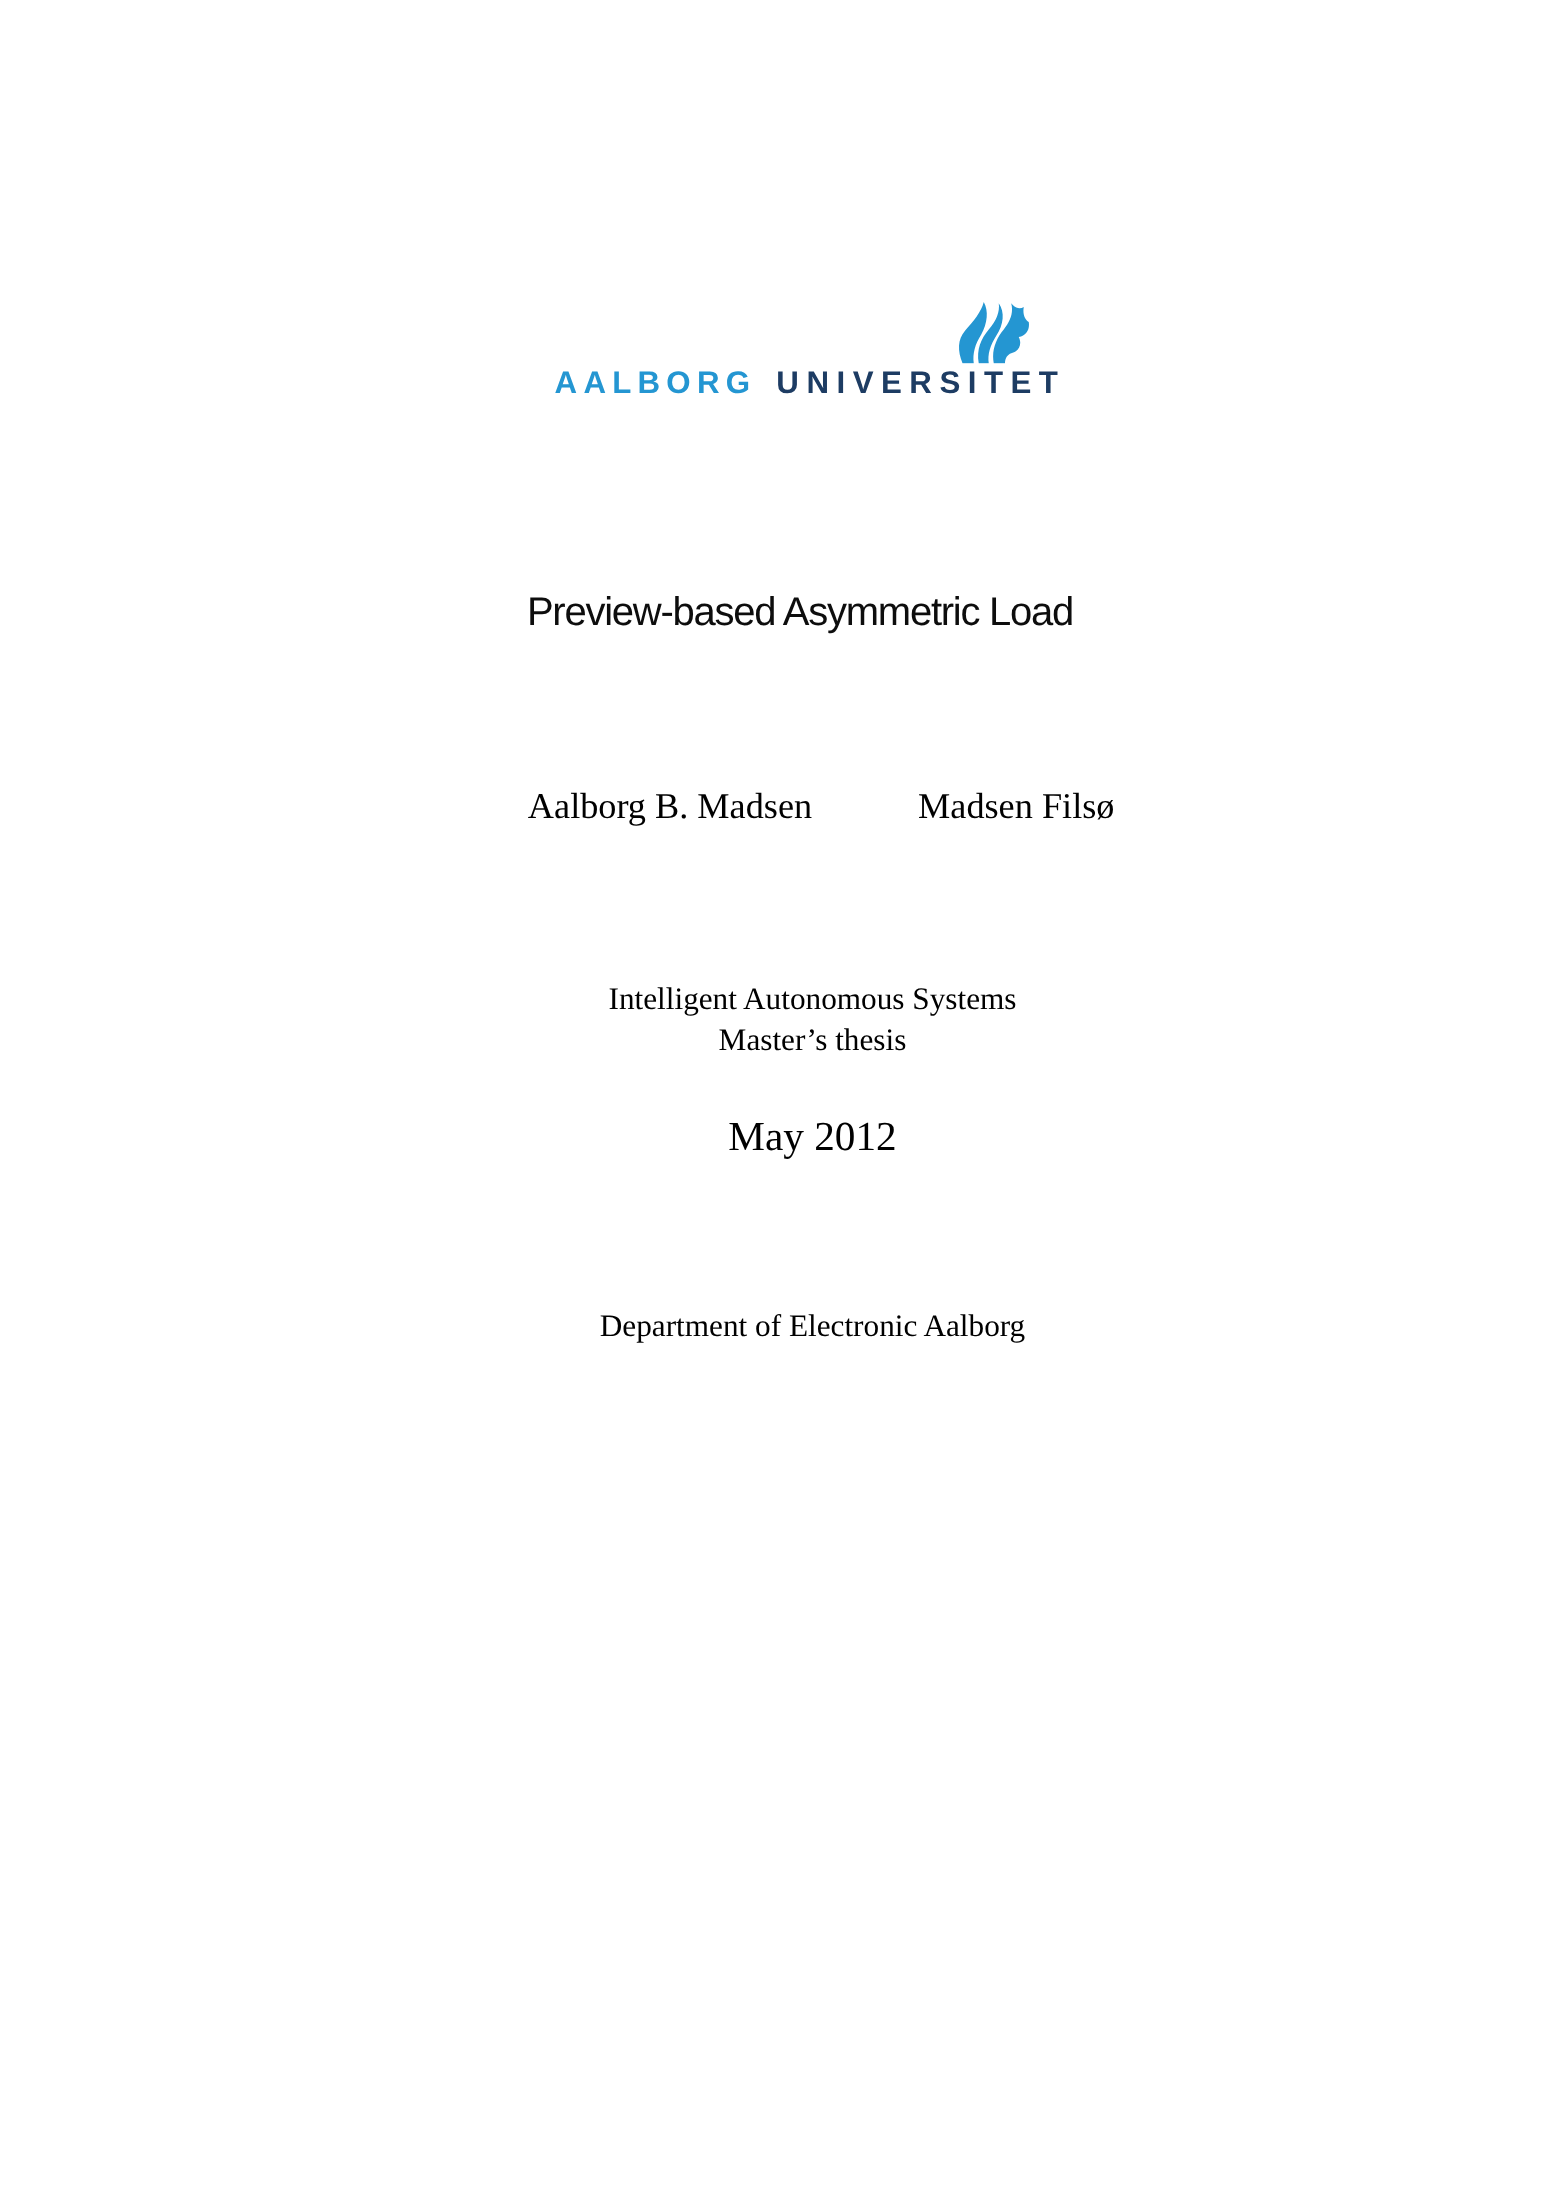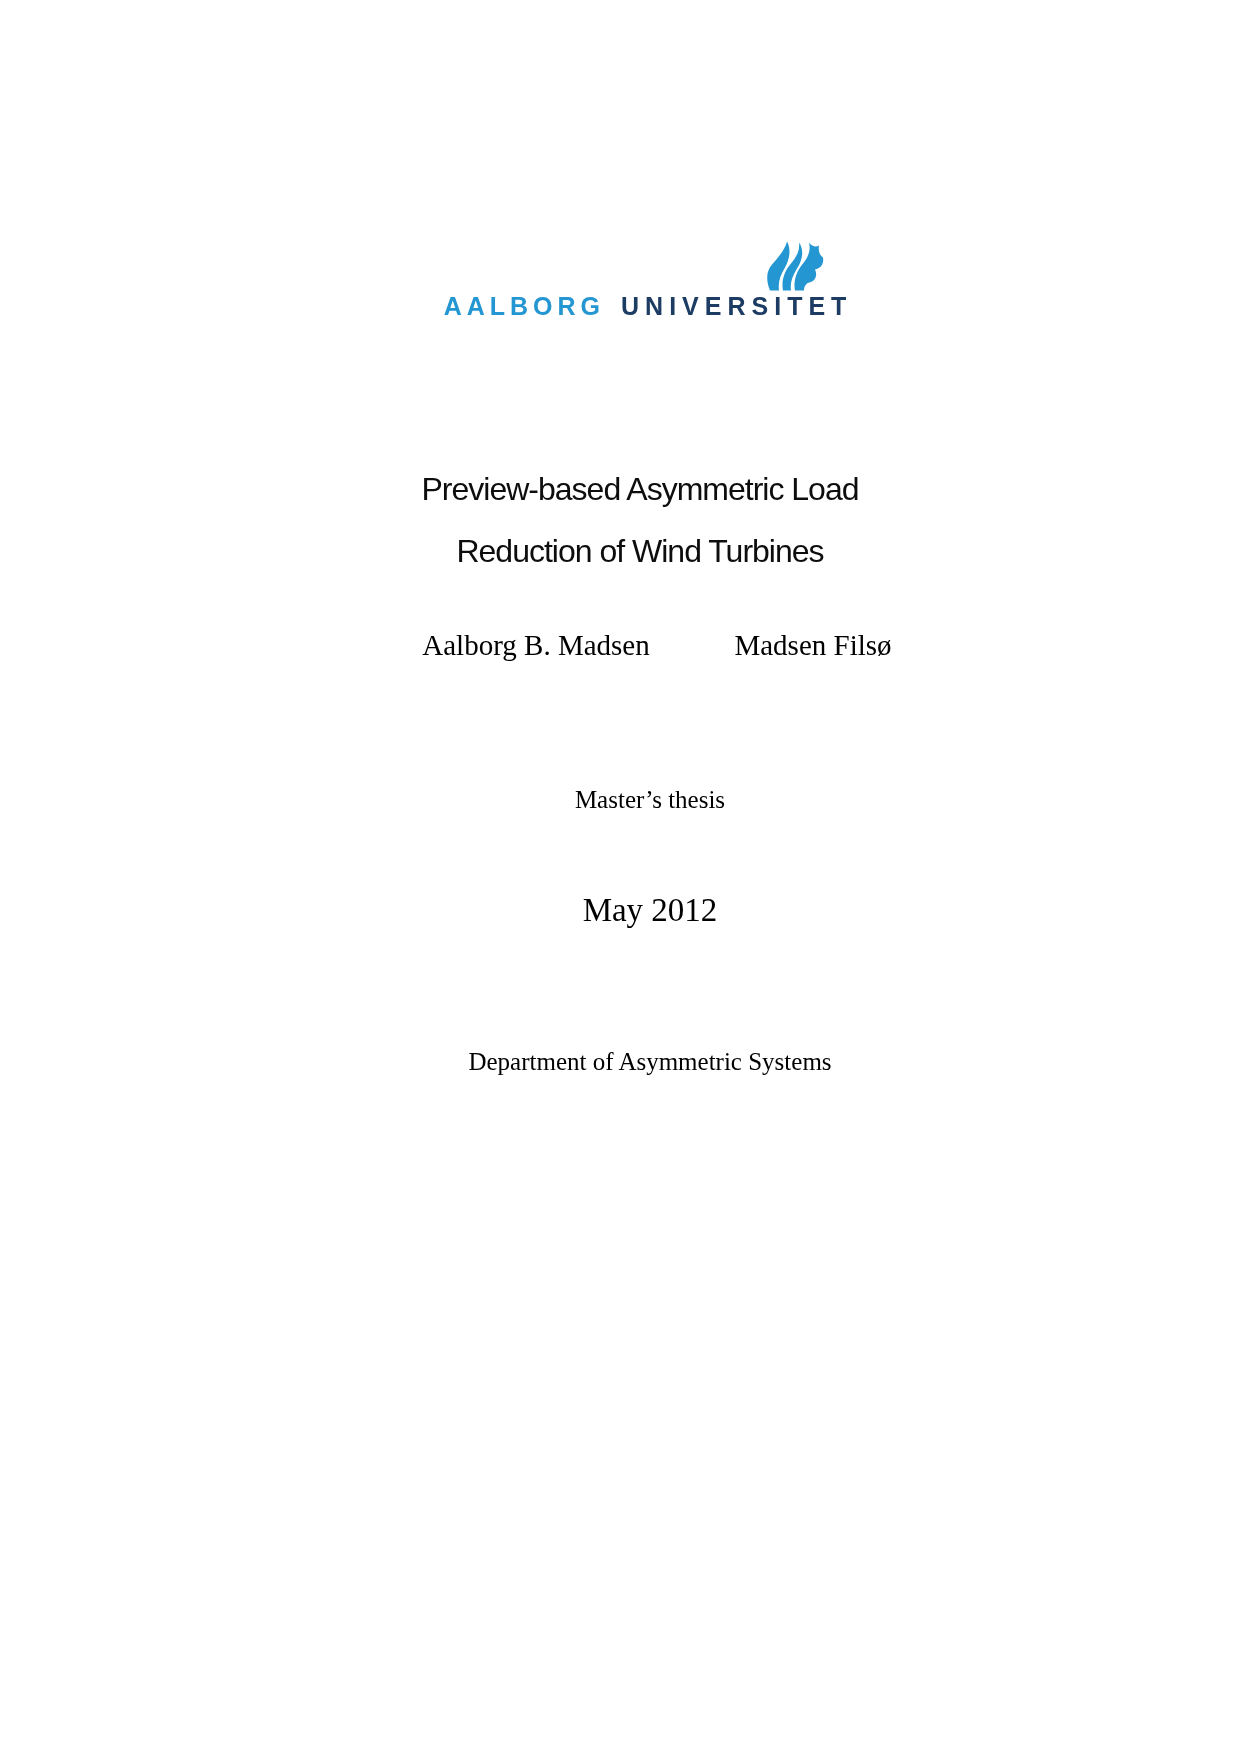--- a/index.html
+++ b/index.html
@@ -98,29 +98,29 @@
       <path fill="currentColor" d="M32,50 C30,40 34,30 40,23 C45,17 48,10 46,2 C49,6 53,7 56,5 C55,11 57,15 60,17 C61,23 58,28 52,29 C55,35 52,41 46,42 C43,43 41,46 41,50 Z"></path>
     </svg>
   </span>
 
   <div class="centered logo-text">
     <span class="logo-word-primary" style="color: rgb(36, 150, 210);">AALBORG</span><span class="logo-word-secondary" style="color: rgb(29, 60, 99);">UNIVERSITET</span>
   </div>
 
   <h1 class="centered title">
     <span class="title-line">Preview-based Asymmetric Load</span>
-    <span class="title-line">Reduction of Wind Turbines</span>
   </h1>
 
   <div class="author author-1">Aalborg B. Madsen</div>
   <div class="author author-2">Madsen Filsø</div>
 
   <div class="centered programme">
+    <div>Intelligent Autonomous Systems</div>
     <div>Master’s thesis</div>
   </div>
 
   <div class="centered date-line">May 2012</div>
 
   <div class="centered institution">
-    <div>Department of Asymmetric Systems</div>
+    <div>Department of Electronic Aalborg</div>
   </div>
 
 </div>
 
 </body></html>

